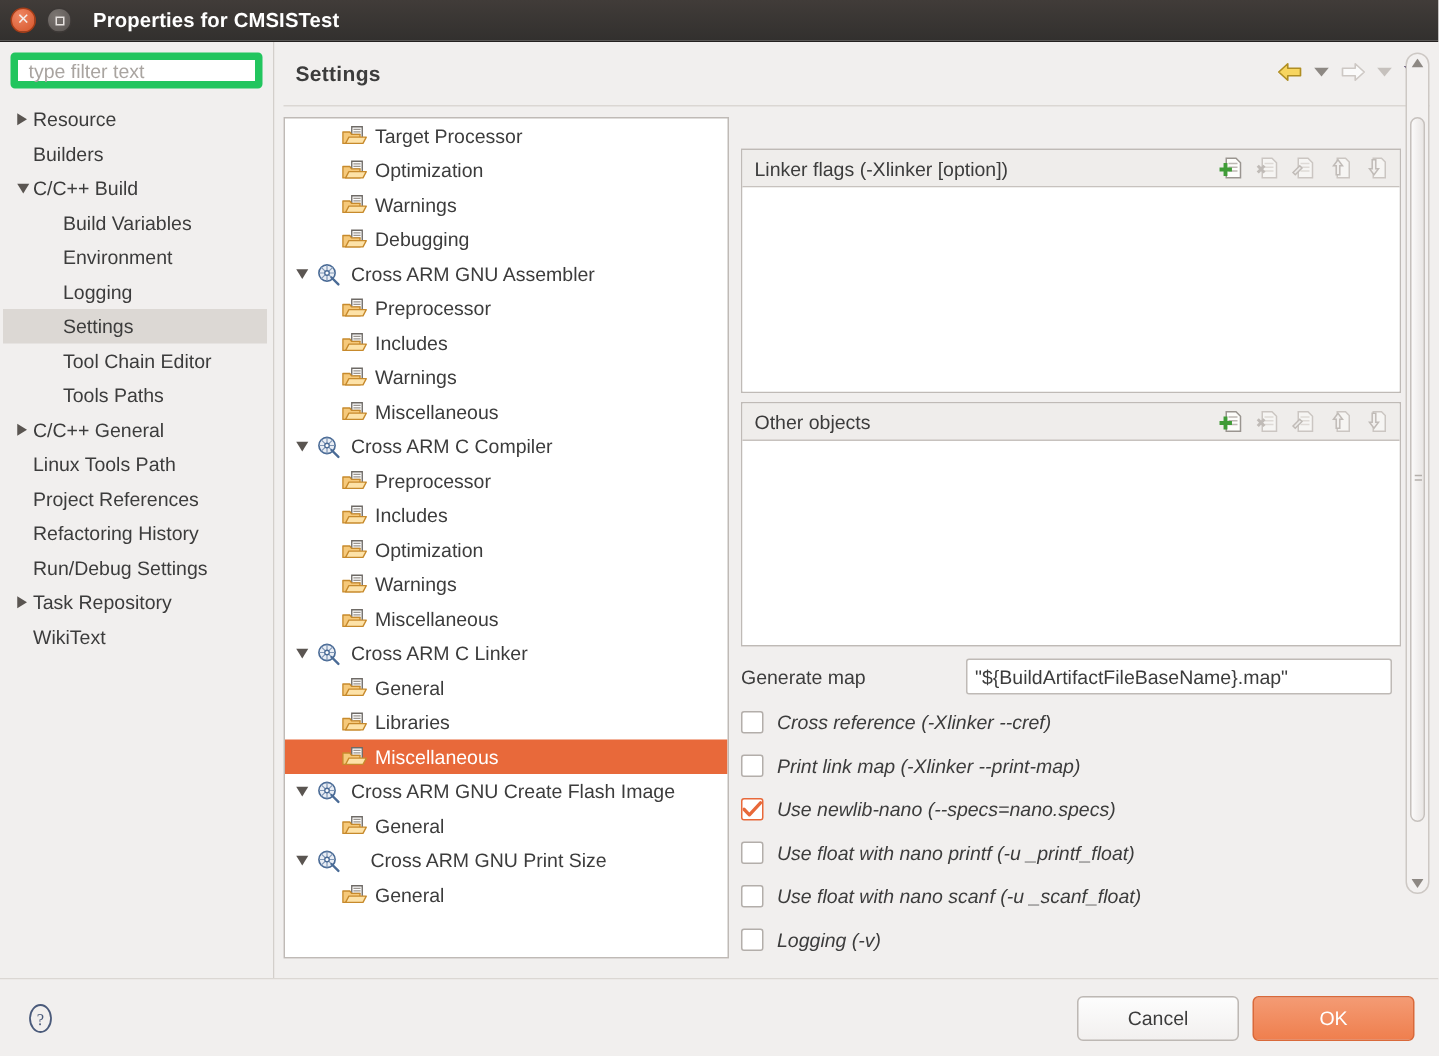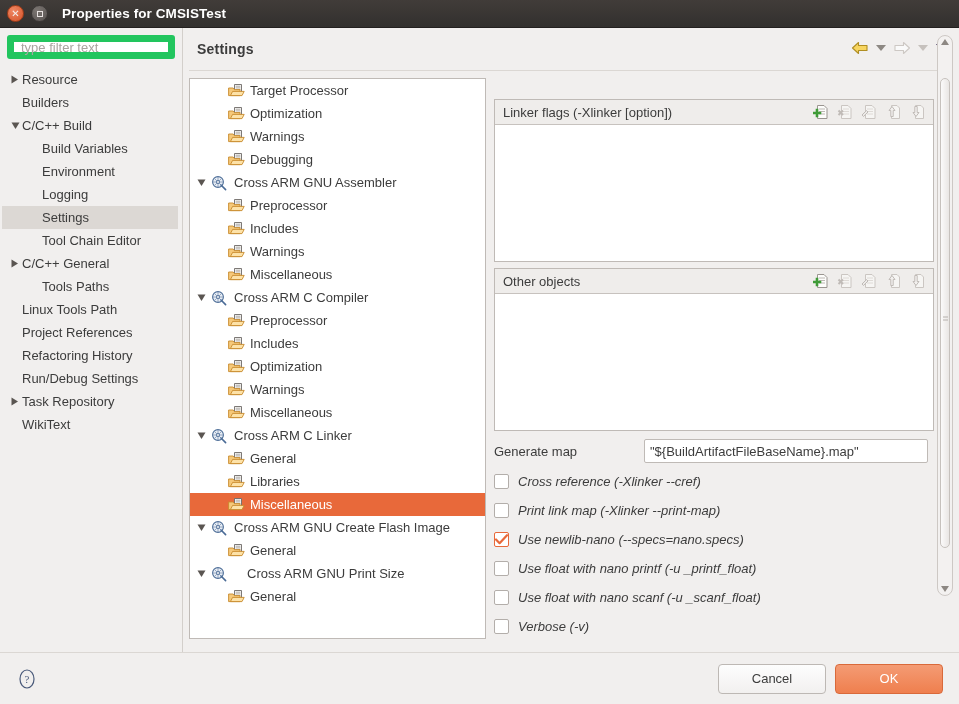--- a/index.html
+++ b/index.html
@@ -31,21 +31,21 @@
   #wintitle{ color:#ffffff; font-weight:bold; font-size:13.5px; margin-left:14px; letter-spacing:0.1px;}
 
   
   #body{ width:959px; height:624px; display:flex; position:relative; }
 
   
   #leftcol{ width:182px; height:624px; background:#f1efee; position:relative; }
   #filterwrap{ padding:7px 7px 0 7px; }
   #filterbox{
     width:168px; height:24px; background:#ffffff;
-    border:7px solid #22c55e; border-radius:3px;
+    border:5px solid #22c55e; border-radius:3px;
     display:flex; align-items:center; padding:0 5px;
   }
   #filterbox input{
     border:none; outline:none; flex:1; font-size:13px;
     font-family:"Liberation Sans", sans-serif; color:#3c3c3c; background:transparent;
   }
   #filterbox input::placeholder{ color:#a9a4a0; }
   .clear-icon{ width:16px;height:13px; flex:0 0 auto; }
 
   #treeleft{ margin-top:9px; padding-left:2px; }
@@ -203,30 +203,30 @@
         </div>
         <div class="l-item sel">
           <span class="l-arrow"></span>
           <span class="l-label l-indent">Settings</span>
         </div>
         <div class="l-item">
           <span class="l-arrow"></span>
           <span class="l-label l-indent">Tool Chain Editor</span>
         </div>
         <div class="l-item">
+          <span class="l-arrow"></span>
+          <span class="l-label l-indent">Tools Paths</span>
+        </div>
+        <div class="l-item">
           <span class="l-arrow">
             <svg width="8" height="9" viewBox="0 0 8 9">
               <path d="M0.5 0.5 L7 4.5 L0.5 8.5 Z" fill="#5a5551"></path>
             </svg>
           </span>
           <span class="l-label">C/C++ General</span>
-        </div>
-        <div class="l-item">
-          <span class="l-arrow"></span>
-          <span class="l-label l-indent">Tools Paths</span>
         </div>
         <div class="l-item">
           <span class="l-arrow"></span>
           <span class="l-label">Linux Tools Path</span>
         </div>
         <div class="l-item">
           <span class="l-arrow"></span>
           <span class="l-label">Project References</span>
         </div>
         <div class="l-item">
@@ -700,21 +700,21 @@
             <div class="crow">
               <span class="cbox"></span>
               <span class="clabel">Use float with nano printf (-u _printf_float)</span>
             </div>
             <div class="crow">
               <span class="cbox"></span>
               <span class="clabel">Use float with nano scanf (-u _scanf_float)</span>
             </div>
             <div class="crow">
               <span class="cbox"></span>
-              <span class="clabel">Verbose (-v)</span>
+              <span class="clabel">Logging (-v)</span>
             </div>
           </div>
 
         <div class="frow" style="margin-top:2px;">
           <span class="flabel">Other linker flags</span>
           <input class="finput" style="width: 284px;" type="text" value="">
         </div>
 
       </div>
 

